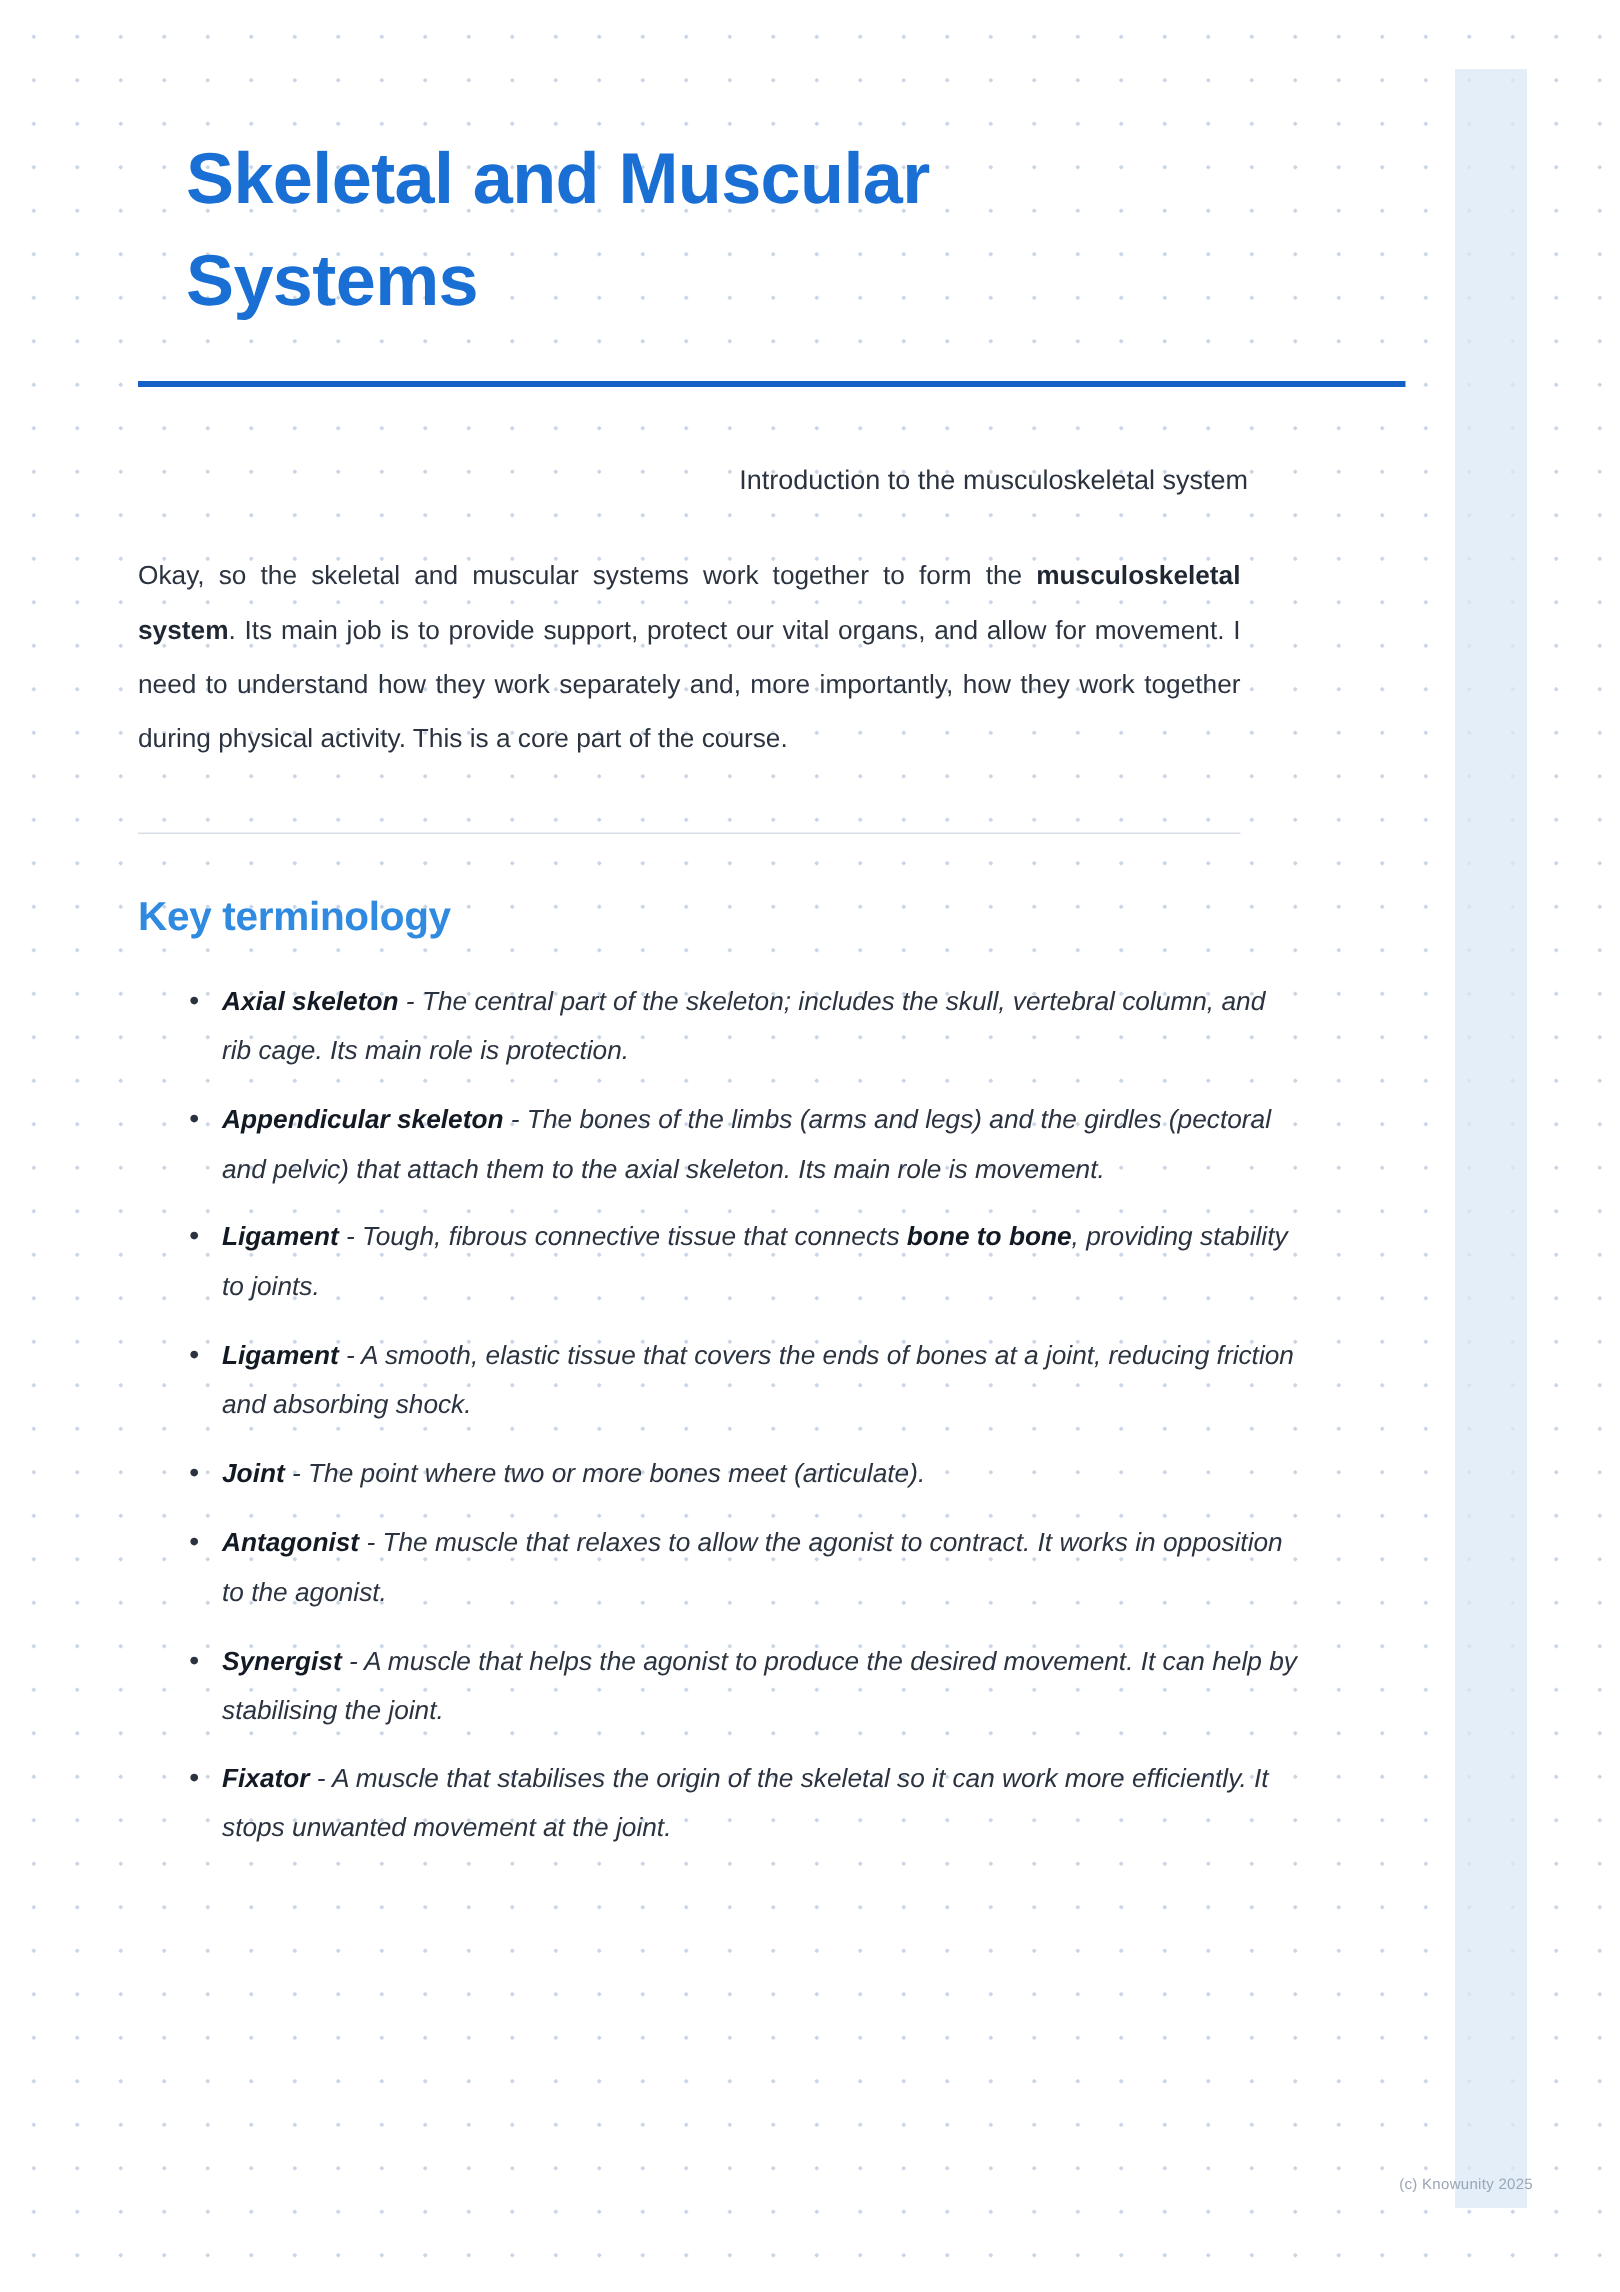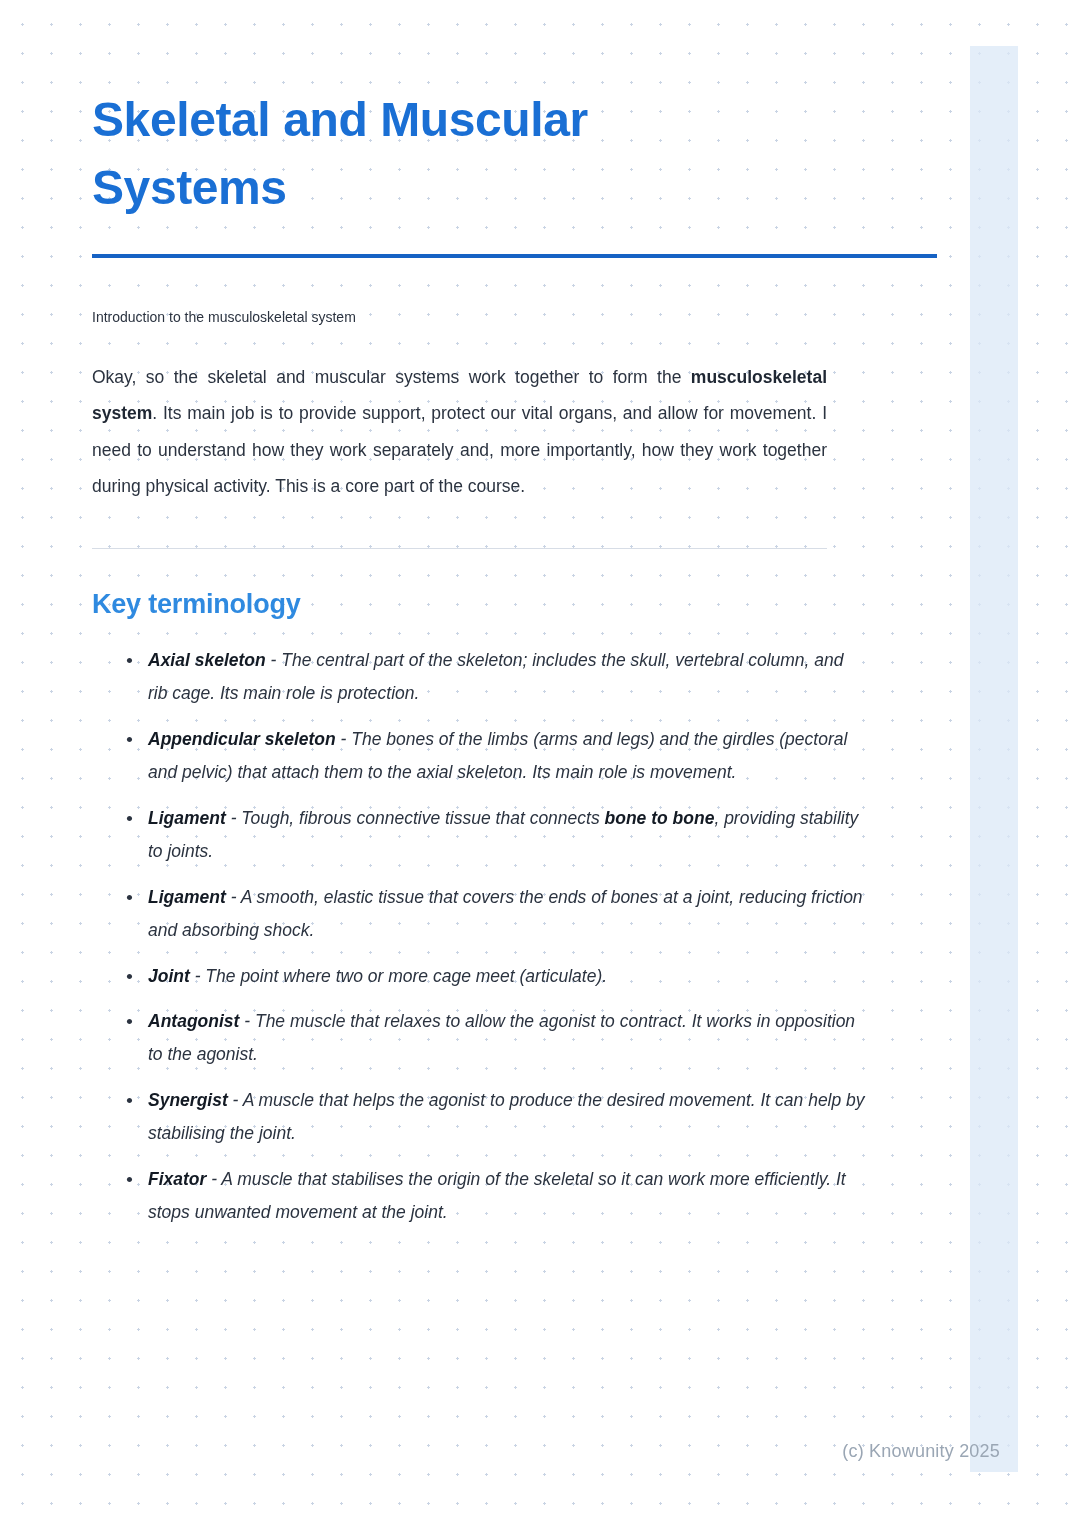--- a/index.html
+++ b/index.html
@@ -38,32 +38,34 @@
     width: 740px;
   }
   #title {
     color: #1a6fd4;
     font-size: 48px;
     font-weight: bold;
     line-height: 1.42;
     letter-spacing: -0.4px;
     margin-top: 86px;
     max-width: 620px;
+    margin-left: 32px;
   }
   #title-rule {
     margin-top: 24px;
     width: 845px;
     height: 4px;
     background: #1662c4;
   }
   #intro-lead {
     margin-top: 48px;
-    font-size: 14px;
+    font-size: 18px;
     color: #2b3340;
     line-height: 1.6;
+    text-align: right;
   }
   #intro-para {
     margin-top: 30px;
     font-size: 17.5px;
     color: #2b3340;
     line-height: 2.08;
     text-align: justify;
     width: 735px;
   }
   #intro-para b { font-weight: bold; color: #1f2733; }
@@ -99,23 +101,23 @@
     content: "•";
     position: absolute;
     left: 0;
     top: -1px;
     font-size: 19px;
     color: #2b3340;
   }
   ul.terms li b { font-weight: bold; color: #131a24; }
   #footer {
     position: absolute;
-    right: 80px;
+    right: 58px;
     bottom: 66px;
-    font-size: 18px;
+    font-size: 10px;
     color: #9aa6b4;
     letter-spacing: 0.2px;
   }
 </style>
 </head>
 <body>
 
 <div id="page">
   <div id="right-band"></div>
 
@@ -131,21 +133,21 @@
 
     <div id="divider"></div>
 
     <h2 id="section-title">Key terminology</h2>
 
     <ul class="terms">
         <li><b>Axial skeleton</b><span> - The central part of the skeleton; includes the skull, vertebral column, and rib cage. Its main role is protection.</span></li>
         <li><b>Appendicular skeleton</b><span> - The bones of the limbs (arms and legs) and the girdles (pectoral and pelvic) that attach them to the axial skeleton. Its main role is movement.</span></li>
         <li><b>Ligament</b><span> - Tough, fibrous connective tissue that connects </span><b>bone to bone</b><span>, providing stability to joints.</span></li>
         <li><b>Ligament</b><span> - A smooth, elastic tissue that covers the ends of bones at a joint, reducing friction and absorbing shock.</span></li>
-        <li><b>Joint</b><span> - The point where two or more cage meet (articulate).</span></li>
+        <li><b>Joint</b><span> - The point where two or more bones meet (articulate).</span></li>
         <li><b>Antagonist</b><span> - The muscle that relaxes to allow the agonist to contract. It works in opposition to the agonist.</span></li>
         <li><b>Synergist</b><span> - A muscle that helps the agonist to produce the desired movement. It can help by stabilising the joint.</span></li>
         <li><b>Fixator</b><span> - A muscle that stabilises the origin of the skeletal so it can work more efficiently. It stops unwanted movement at the joint.</span></li>
       </ul>
 
   </div>
 
   <div id="footer">(c) Knowunity 2025</div>
 </div>
 

